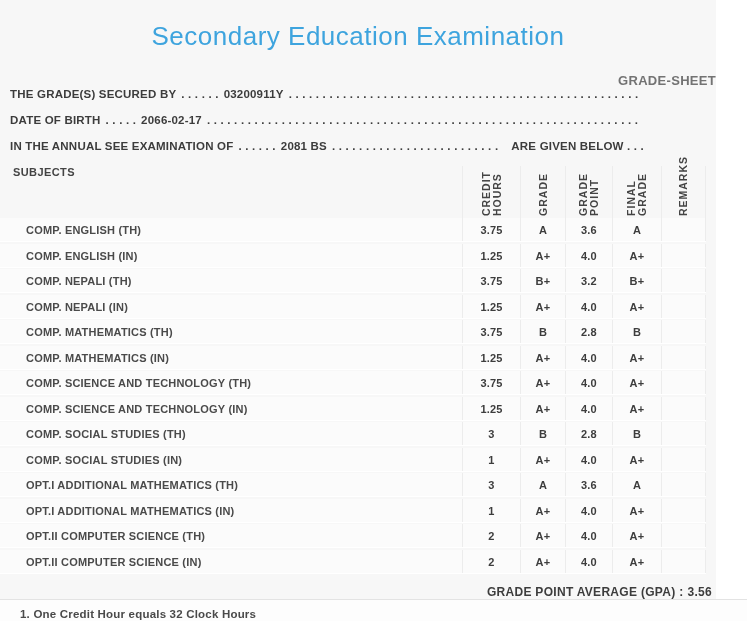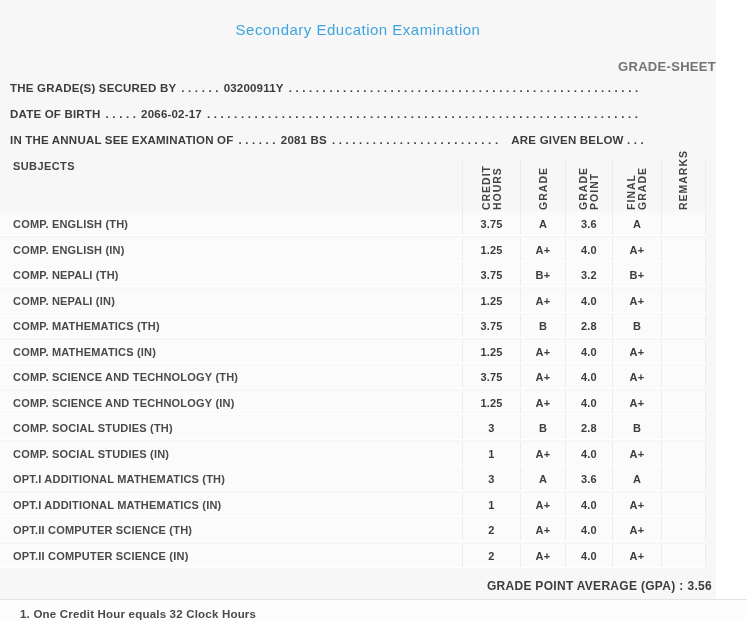--- a/index.html
+++ b/index.html
@@ -10,36 +10,36 @@
     overflow:hidden;
     position:relative;
   }
   .page { position:absolute; left:0; top:0; width:747px; height:621px; background:#ffffff; overflow:hidden; }
   .card { position:absolute; left:0; top:0; width:716px; height:600px; background:#f7f7f7; }
 
   
   .title {
     margin-top:21px;
     text-align:center;
-    font-size:15px;
+    font-size:26px;
     font-weight:400;
     letter-spacing:0.5px;
     color:#3ea4de;
   }
   .subtitle {
     margin-top:21px;
     text-align:right;
     font-size:13px;
     font-weight:bold;
     letter-spacing:0.3px;
     color:#737373;
   }
 
   
-  .info { margin:8px 0 0 10px; width:634px;text-align:center; }
+  .info { margin:0 0 0 10px; width:634px;text-align:center; }
   .info-line {
     display:flex;
     align-items:baseline;
     height:13px;
     margin-bottom:13px;
     font-size:11.5px;
     font-weight:bold;
     color:#3c3c3c;
     letter-spacing:0.2px;
     white-space:nowrap;
@@ -88,21 +88,21 @@
   .col-remarks { width:45px; }
   .trow .cell {
     line-height:24px;
     font-size:11px;
     font-weight:bold;
     color:#4a4a4a;
     letter-spacing:0.2px;
     overflow:hidden;
     white-space:nowrap;
   }
-  .trow .col-subject { padding-left:13px; }
+  .trow .col-subject { padding-left:26px; }
   .trow .num { text-align:center; color:#3d3d3d; }
   .trow .cell + .cell, .thead .cell + .cell { border-left:1px solid #ececec; }
   .gtable .cell:last-child { border-right:1px solid #ececec; }
 
   
   .gpa {
     margin-top:11px;
     width:712px;
     text-align:right;
     font-size:12px;

